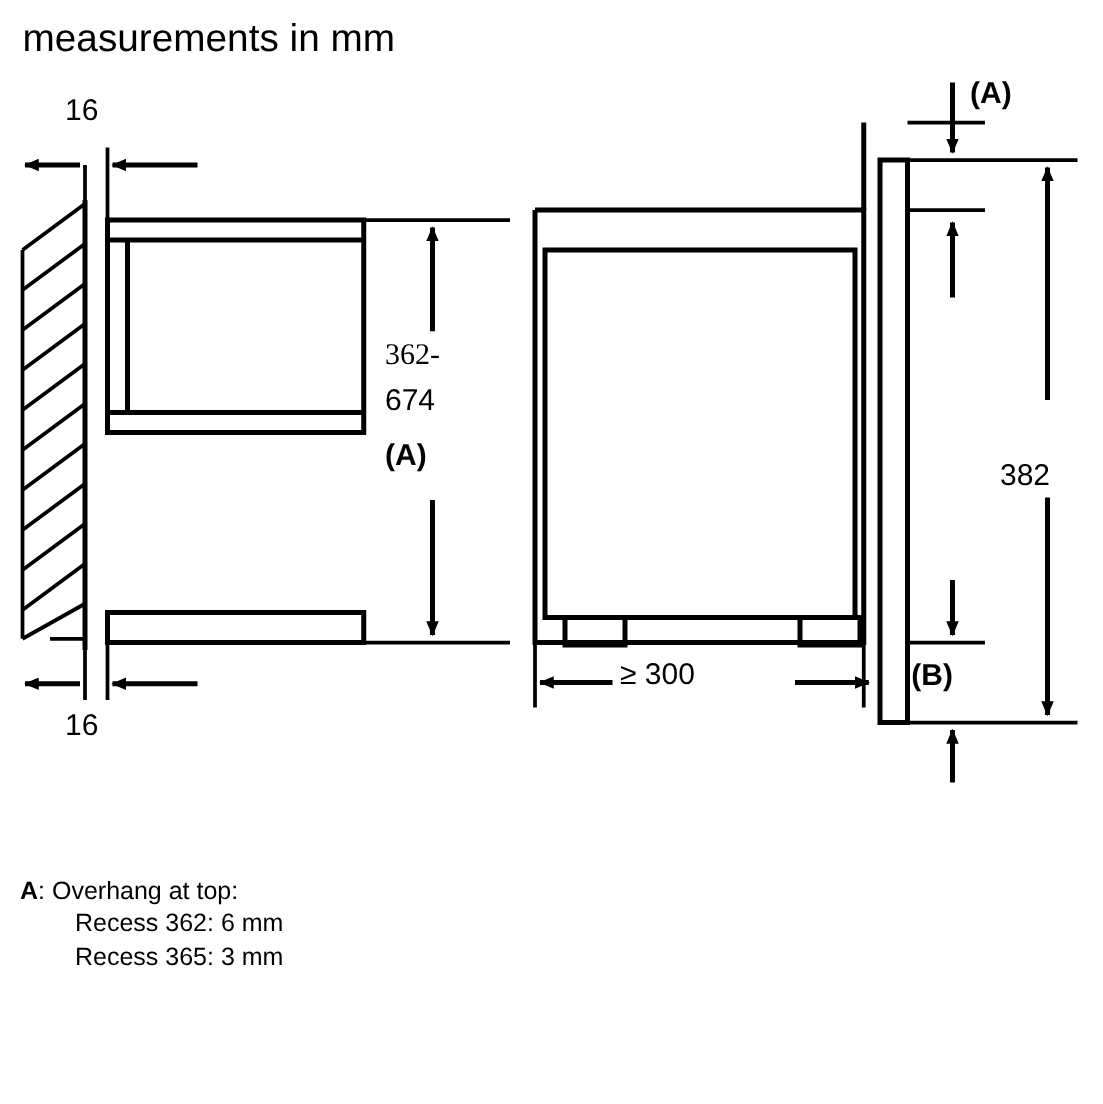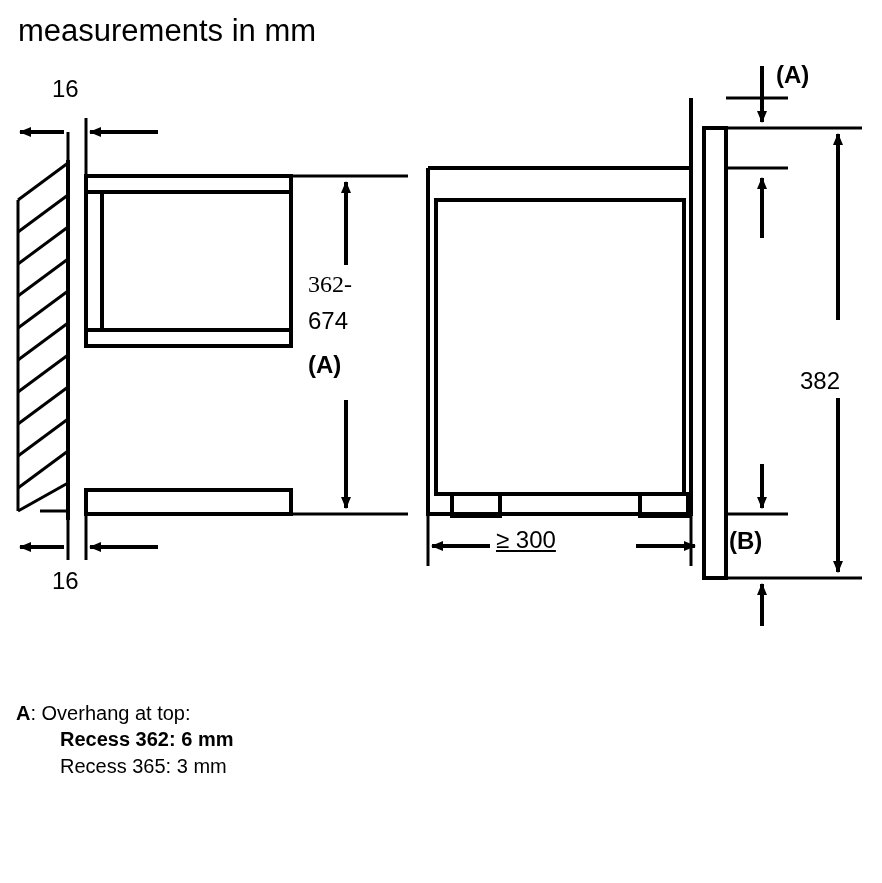--- a/index.html
+++ b/index.html
@@ -59,30 +59,30 @@
 
   <div class="txt title">measurements in mm</div>
 
   <div class="txt dim" style="left:52px; top:76px;">16</div>
   <div class="txt dim" style="left:52px; top:568px;">16</div>
 
   <div class="txt dim" style="left:308px; top:272px;font-family:Liberation Serif, serif;">362-</div>
   <div class="txt dim" style="left:308px; top:308px;">674</div>
   <div class="txt dim bold" style="left:308px; top:352px;">(A)</div>
 
-  <div class="txt dim" style="left:496px; top:527px;text-decoration:underline;">≥ 300</div>
+  <div class="txt dim" style="left:496px; top:527px;">≥ 300</div>
 
   <div class="txt dim" style="left:800px; top:336px;margin-top:32px;">382</div>
 
   <div class="txt dim bold" style="left:776px; top:62px;">(A)</div>
   <div class="txt dim bold" style="left:729px; top:528px;">(B)</div>
 
   <div class="notes">
     <div class="ln"><span class="bold">A</span><span>: Overhang at top:</span></div>
-    <div class="ln" style="padding-left:44px;font-weight:bold;">Recess 362: 6 mm</div>
+    <div class="ln" style="padding-left:44px;">Recess 362: 6 mm</div>
     <div class="ln" style="padding-left:44px;">Recess 365: 3 mm</div>
   </div>
 
   <svg class="draw" width="882" height="883" viewBox="0 0 882 883">
     <defs>
       <marker id="arrEnd" markerWidth="12" markerHeight="12" refX="11" refY="5" orient="auto" markerUnits="userSpaceOnUse">
         <path d="M0,0 L12,5 L0,10 z" fill="#000"></path>
       </marker>
       <marker id="arrStart" markerWidth="12" markerHeight="12" refX="1" refY="5" orient="auto" markerUnits="userSpaceOnUse">
         <path d="M12,0 L0,5 L12,10 z" fill="#000"></path>

